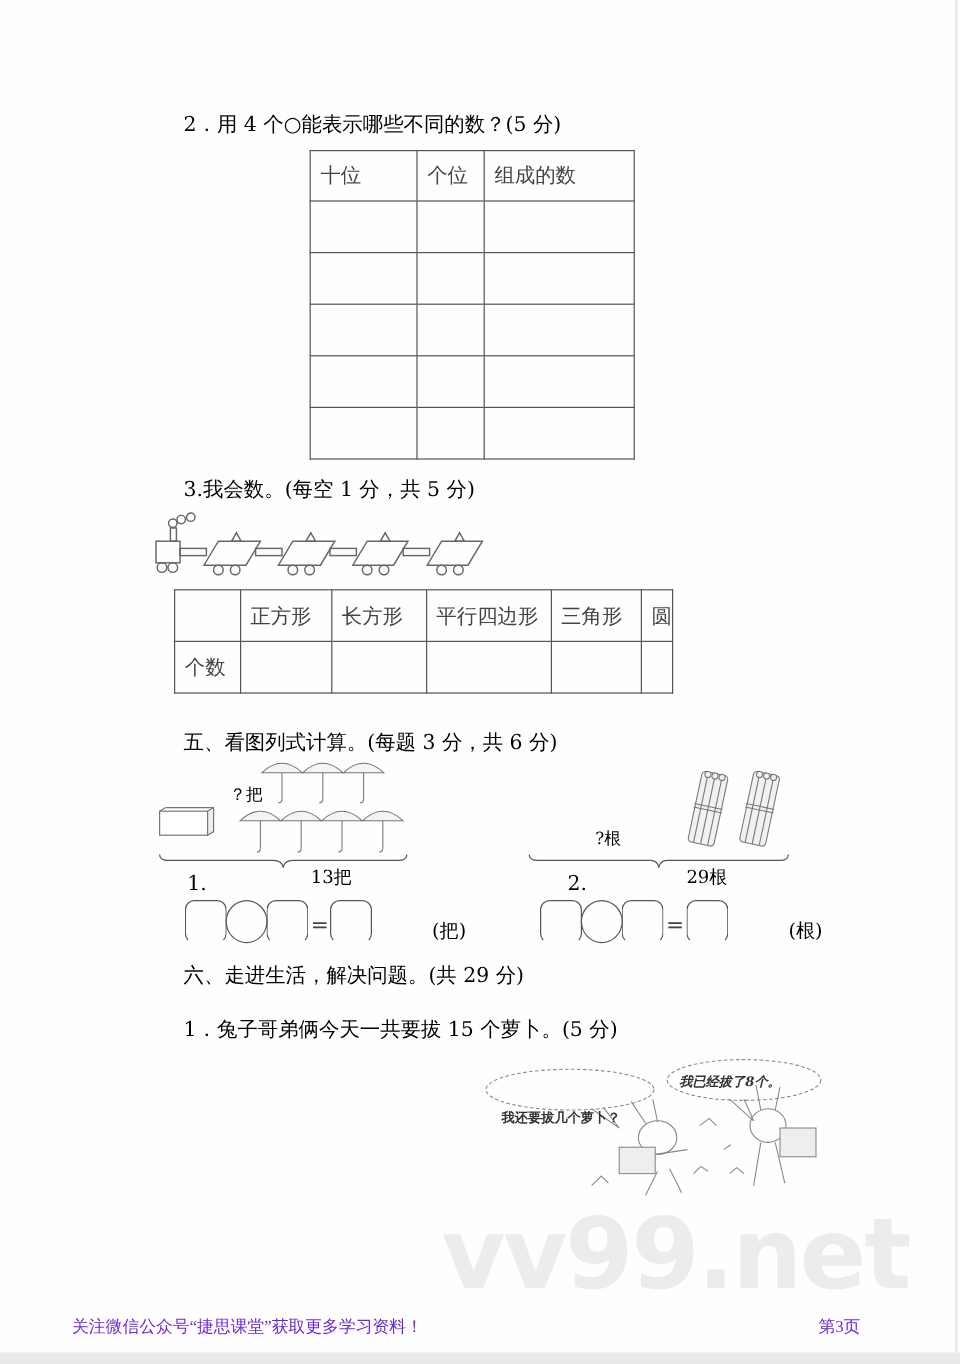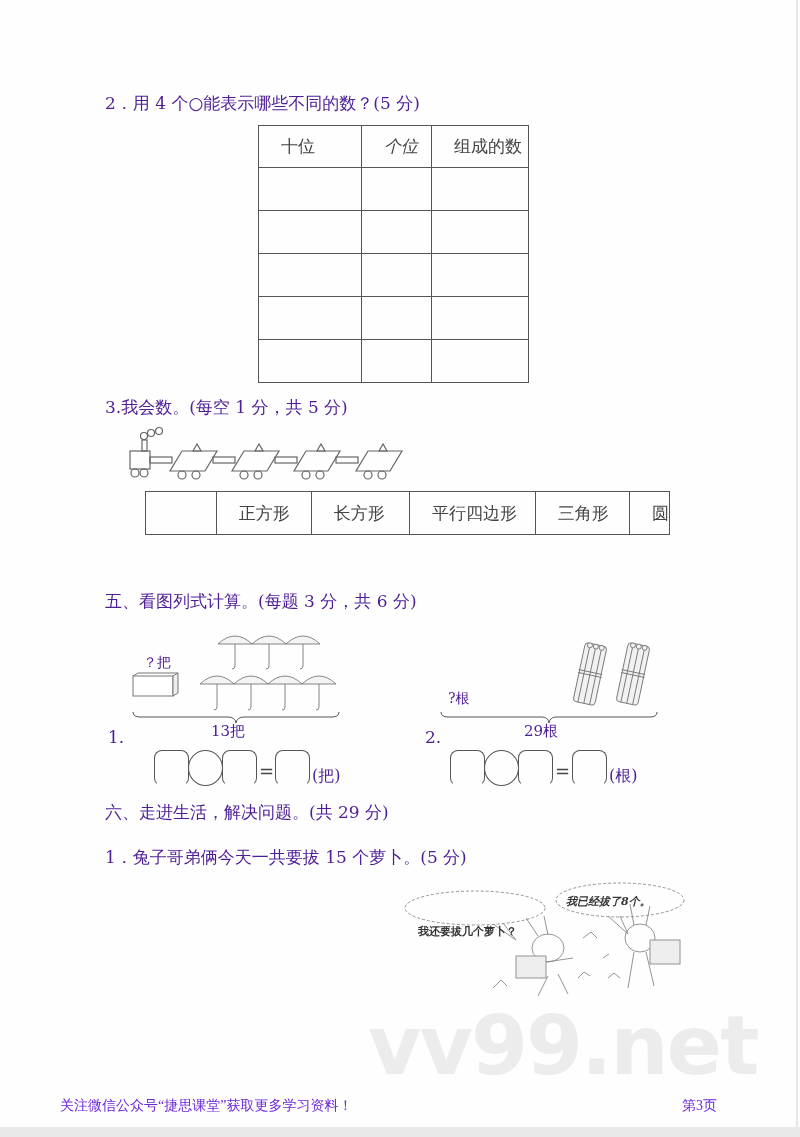--- a/index.html
+++ b/index.html
@@ -1,42 +1,42 @@
 <!DOCTYPE html>
 <html><head>
 <meta charset="utf-8">
 <style>
   html,body{margin:0;padding:0;}
   body{width:800px;height:1137px;background:#fdfdfd;position:relative;overflow:hidden;
        font-family:"DejaVu Serif","Liberation Serif",serif;color:#333;}
   .page{position:absolute;left:0;top:0;width:796px;height:1127px;background:#fefefe;border-right:2px solid #e6e6e6;}
   .bottom-bar{position:absolute;left:0;top:1127px;width:800px;height:10px;background:#e9e9e9;}
-  .txt{position:absolute;white-space:nowrap;font-size:17px;color:#4c1d95;}
+  .txt{position:absolute;white-space:nowrap;font-size:17px;color:#000000;margin-left:48px;}
   table.grid{position:absolute;border-collapse:collapse;}
-  table.grid td{border:1px solid #555;font-size:17px;color:#444;padding:0 0 0 22px;vertical-align:middle;}
+  table.grid td{border:1px solid #555;font-size:17px;color:#444;padding:0 0 0 8px;vertical-align:middle;}
   .eqbox{position:absolute;width:33px;height:34px;border:1.5px solid #555;border-radius:8px;border-bottom-color:transparent;}
   .eqcircle{position:absolute;width:33px;height:34px;border:1.5px solid #555;border-radius:50%;}
   .eqsign{position:absolute;font-size:18px;color:#444;}
   .watermark{position:absolute;left:368px;top:998px;font-family:"DejaVu Sans","Liberation Sans",sans-serif;
              font-weight:bold;font-size:82px;color:#ececec;letter-spacing:-2px;}
   .footer-txt{position:absolute;font-size:14px;color:#6d28d9;white-space:nowrap;font-family:Liberation Serif, serif;}
   svg{position:absolute;overflow:visible;}
   .bubble{position:absolute;font-size:11px;color:#333;white-space:nowrap;font-weight:bold;}
 </style>
 </head>
 <body>
 
 <div class="page">
 
   <div class="txt" style="left:105px;top:92px;">2．用 4 个○能表示哪些不同的数？(5 分)</div>
   <table class="grid" style="left:258px;top:125px;width:271px;">
     <tbody>
         <tr style="height:42px;">
       <td style="width:80px;">十位</td>
-      <td style="width:47px;font-style:italic;">个位</td>
+      <td style="width:47px;">个位</td>
       <td>组成的数</td>
     </tr>
     <tr style="height:43px;">
           <td></td>
           <td></td>
           <td></td>
         </tr>
     <tr style="height:43px;">
           <td></td>
           <td></td>
@@ -85,34 +85,42 @@
       <polygon points="197,23 201,16 205,23"></polygon>
     <circle cx="186" cy="47" r="4"></circle>
       <circle cx="200" cy="47" r="4"></circle>
     <rect x="216" y="29" width="22" height="6"></rect>
     <polygon points="248,23 282,23 270,43 236,43"></polygon>
       <polygon points="259,23 263,16 267,23"></polygon>
     <circle cx="248" cy="47" r="4"></circle>
       <circle cx="262" cy="47" r="4"></circle>
   </svg>
 
-  <table class="grid" style="left:145px;top:491px;width:525px;">
+  <table class="grid" style="left:145px;top:491px;width:416px;">
     <tbody>
         <tr style="height:43px;">
       <td style="width:50px;"></td>
       <td style="width:75px;">正方形</td>
       <td style="width:78px;">长方形</td>
       <td style="width:107px;">平行四边形</td>
       <td style="width:74px;">三角形</td>
       <td>圆</td>
     </tr>
+    <tr style="height:43px;">
+      <td>个数</td>
+      <td></td>
+      <td></td>
+      <td></td>
+      <td></td>
+      <td></td>
+    </tr>
   </tbody>
     </table>
 
-  <div class="txt" style="left:105px;top:590px;">五、看图列式计算。(每题 3 分，共 6 分)</div>
+  <div class="txt" style="left:105px;top:607px;">五、看图列式计算。(每题 3 分，共 6 分)</div>
 
   <div class="txt" style="left:143px;top:654px;font-size:14px;">？把</div>
   <svg style="left:132px;top:672px;" width="50" height="26" viewBox="0 0 50 26" fill="#fff" stroke="#777" stroke-width="1">
     <rect x="1" y="4" width="40" height="20"></rect>
     <polygon points="41,4 46,1 46,21 41,24" fill="#eee"></polygon>
     <line x1="1" y1="4" x2="6" y2="1"></line>
       <line x1="6" y1="1" x2="46" y2="1"></line>
   </svg>
   <svg style="left:198px;top:630px;" width="150" height="85" viewBox="0 0 150 85" fill="#f4f4f4" stroke="#777" stroke-width="0.9">
     <g>

